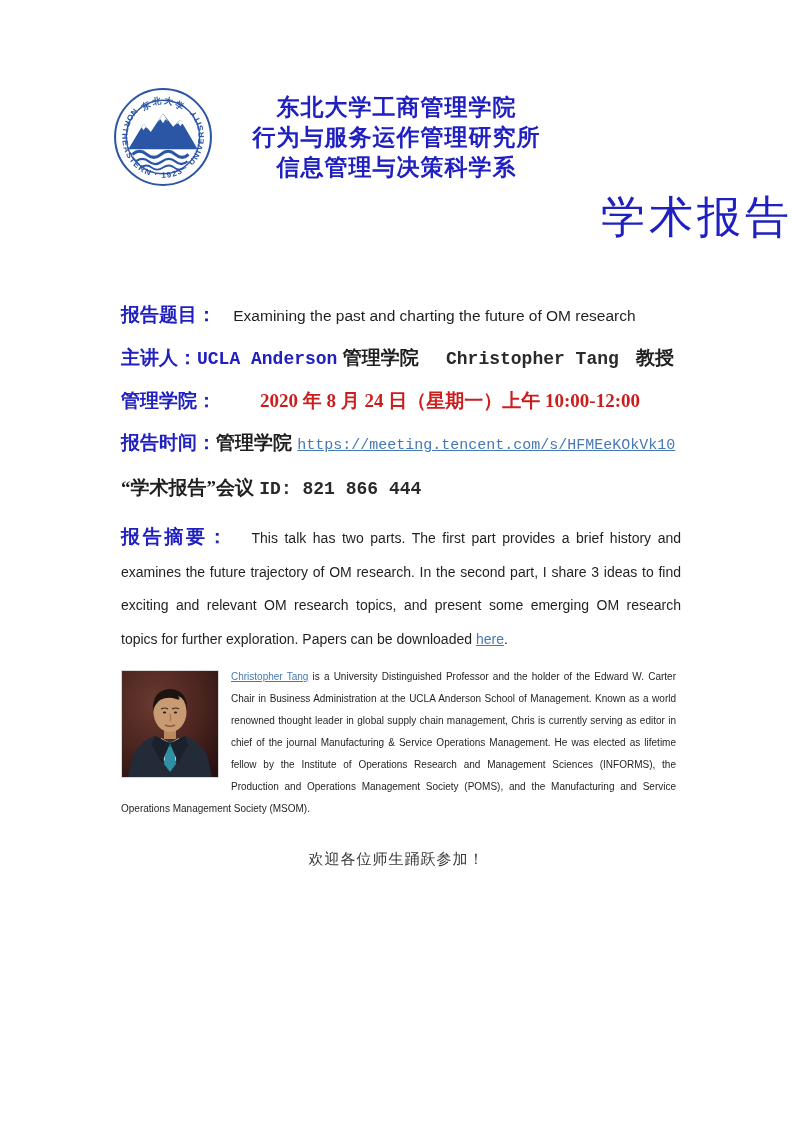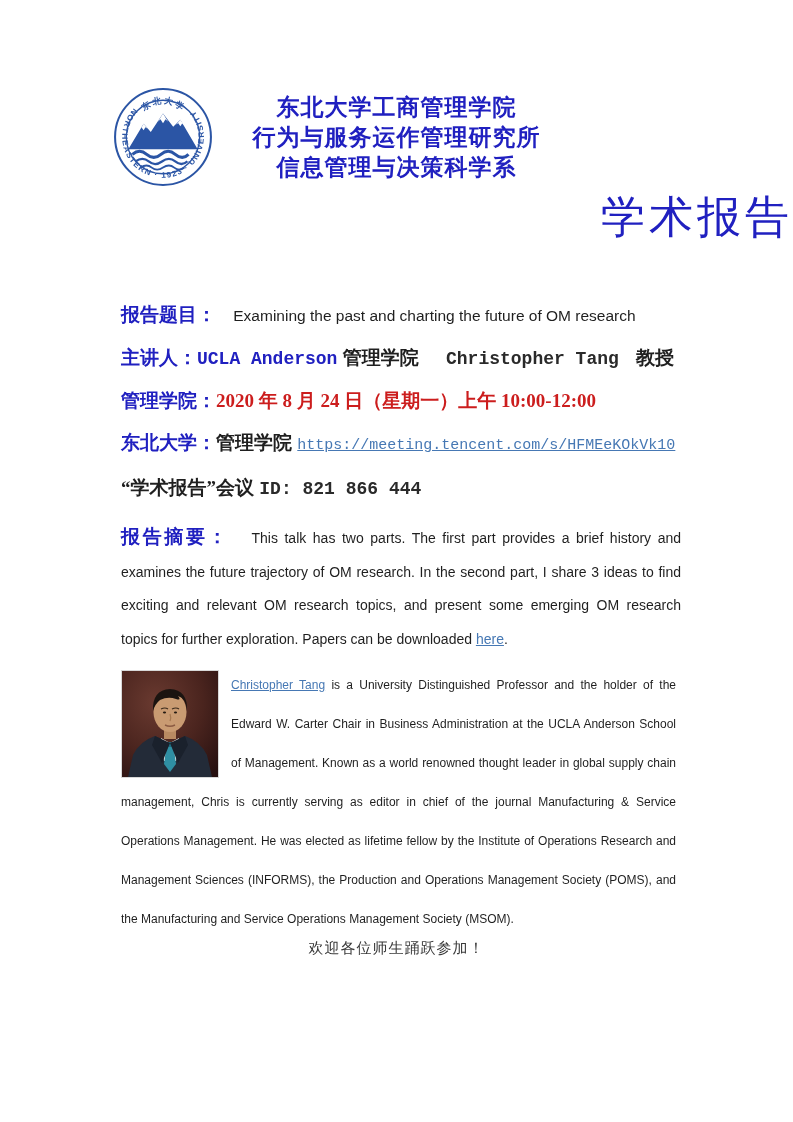--- a/index.html
+++ b/index.html
@@ -18,45 +18,45 @@
     margin:14px 0 0 0;text-align:right;font-weight:normal;
     font-size:44px;line-height:42px;color:#2020C0;letter-spacing:4px;
   }
   
   .info{margin:66px 117px 0 121px;}
   .info-line{white-space:nowrap;font-size:19px;line-height:22px;margin-bottom:20px;}
   .lbl{font-family:"Liberation Serif",serif;font-weight:bold;color:#2020C0;}
   .cjk-b{font-family:"Liberation Serif",serif;font-weight:bold;color:#1f1f1f;}
   .mono-blue{font-family:"Liberation Mono",monospace;font-weight:bold;color:#2020C0;font-size:18px;}
   .mono-b{font-family:"Liberation Mono",monospace;font-weight:bold;color:#2a2a2a;font-size:18px;}
-  .date-red{font-family:"Liberation Serif",serif;font-weight:bold;color:#CC1D1D;}
+  .date-red{font-family:"Liberation Serif",serif;font-weight:bold;color:#CC1D1D;margin-left:44px;}
   .title-en{font-family:"Liberation Sans",sans-serif;font-size:15.5px;color:#1f1f1f;}
   .gap-s{display:inline-block;width:12px;}
   .gap-m{display:inline-block;width:22px;}
   .link-mono{
     font-family:"Liberation Mono",monospace;font-weight:normal;font-size:15px;
     color:#4678B4;text-decoration:underline;cursor:pointer;
   }
   
   .abstract{
     margin:20px 112px 0 121px;text-align:justify;
     font-size:14px;line-height:33.5px;color:#1f1f1f;
   }
   .abstract .lbl{font-size:19px;}
   .para-link{color:#4678B4;text-decoration:underline;cursor:pointer;}
   .bio{
     margin:10px 117px 0 121px;text-align:justify;
-    font-size:12px;line-height:39px;color:#1f1f1f;
+    font-size:10px;line-height:22px;color:#1f1f1f;
   }
   .photo{
     float:left;width:96px;height:106px;margin:5px 13px 4px 1px;
     outline:1px solid #d8d8d8;
   }
   .footer-line{
-    clear:both;text-align:center;
+    clear:both;margin-top:30px;text-align:center;
     font-size:15px;color:#3a3a3a;letter-spacing:1px;
   }
 </style>
 </head>
 <body>
 
 <div class="page">
 
   <div class="logo">
     <svg viewBox="0 0 100 100" width="102" height="102">
@@ -104,21 +104,21 @@
       <span class="cjk-b">管理学院</span><span class="gap-m"></span>
       <span class="mono-b">Christopher Tang</span><span class="gap-s"></span>
       <span class="cjk-b">教授</span>
     </div>
 
     <div class="info-line">
       <span class="lbl">管理学院：</span><span class="date-red">2020 年 8 月 24 日（星期一）上午 10:00-12:00</span>
     </div>
 
     <div class="info-line">
-      <span class="lbl">东北大学：</span><span class="cjk-b">管理学院</span>
+      <span class="lbl">报告时间：</span><span class="cjk-b">管理学院</span>
       <a class="link-mono">https://meeting.tencent.com/s/HFMEeKOkVk10</a>
     </div>
 
     <div class="info-line">
       <span class="cjk-b">“学术报告”会议</span>
       <span class="mono-b">ID: 821 866 444</span>
     </div>
 
 
   </div>

